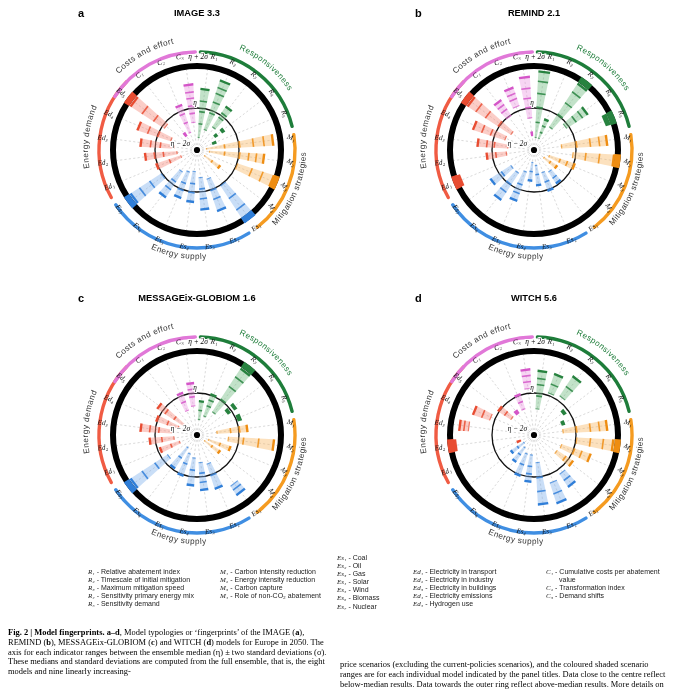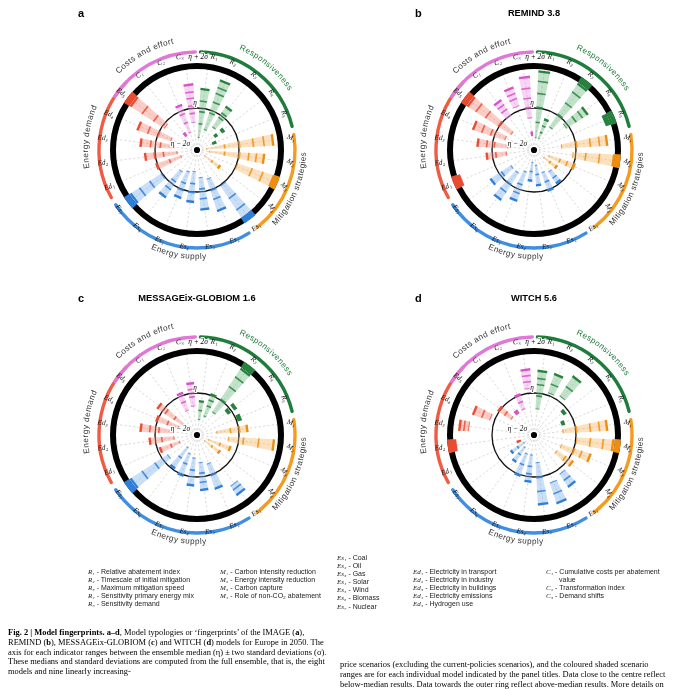--- a/index.html
+++ b/index.html
@@ -221,20 +221,21 @@
         <text x="121.63143267233266" y="91.56766424417154" text-anchor="middle" font-size="7.2" font-style="italic" font-family="&quot;Liberation Serif&quot;,serif" fill="#111" transform="rotate(37.5 121.6 89.2)">Ed₅</text>
         <text x="139.16766424417153" y="74.03143267233268" text-anchor="middle" font-size="7.2" font-style="italic" font-family="&quot;Liberation Serif&quot;,serif" fill="#111" transform="rotate(-37.5 139.2 71.6)">C₁</text>
         <text x="160.6450739253165" y="61.63144441142774" text-anchor="middle" font-size="7.2" font-style="italic" font-family="&quot;Liberation Serif&quot;,serif" fill="#111" transform="rotate(-22.5 160.6 59.2)">C₂</text>
         <text x="179.68762507824596" y="55.99078378142432" text-anchor="middle" font-size="7.2" font-style="italic" font-family="&quot;Liberation Serif&quot;,serif" fill="#111" transform="rotate(-7.5 179.7 53.6)">C₃</text>
         <text x="198" y="55.5" text-anchor="middle" font-size="7.4" font-style="italic" font-family="&quot;Liberation Serif&quot;,serif" fill="#000" stroke="#fff" stroke-width="2" paint-order="stroke">η + 2σ</text>
         <text x="195" y="101.5" text-anchor="middle" font-size="7.2" font-style="italic" font-family="&quot;Liberation Serif&quot;,serif" fill="#000" stroke="#fff" stroke-width="2" paint-order="stroke">η</text>
         <text x="190" y="143" text-anchor="end" font-size="7.2" font-style="italic" font-family="&quot;Liberation Serif&quot;,serif" fill="#000" stroke="#fff" stroke-width="2" paint-order="stroke">η − 2σ</text>
         <circle cx="197" cy="147" r="3.1" fill="#000"></circle>
       </svg>
     <div class="letter">a</div>
+    <div class="ptitle">IMAGE 3.3</div>
   </div>
   <div class="panel" id="p1">
     <svg class="chart" width="337" height="282" viewBox="0 0 337 282">
         <line x1="197.65263096110027" y1="142.04277569313095" x2="207.57262156982418" y2="66.69296622872136" stroke="#c9c9c9" stroke-width="0.7" stroke-dasharray="2.2 2.2"></line>
         <line x1="198.91341716182544" y1="142.38060233744358" x2="227.99735802157227" y2="72.16575786658578" stroke="#c9c9c9" stroke-width="0.7" stroke-dasharray="2.2 2.2"></line>
         <line x1="200.04380714504362" y1="143.03323329854382" x2="246.30967574970637" y2="82.73837943640996" stroke="#c9c9c9" stroke-width="0.7" stroke-dasharray="2.2 2.2"></line>
         <line x1="200.96676670145618" y1="143.95619285495638" x2="261.26162056359004" y2="97.69032425029363" stroke="#c9c9c9" stroke-width="0.7" stroke-dasharray="2.2 2.2"></line>
         <line x1="201.61939766255642" y1="145.08658283817456" x2="271.83424213341425" y2="116.00264197842773" stroke="#c9c9c9" stroke-width="0.7" stroke-dasharray="2.2 2.2"></line>
         <line x1="201.95722430686905" y1="146.34736903889973" x2="277.3070337712786" y2="136.42737843017582" stroke="#c9c9c9" stroke-width="0.7" stroke-dasharray="2.2 2.2"></line>
         <line x1="201.95722430686905" y1="147.65263096110027" x2="277.3070337712786" y2="157.57262156982418" stroke="#c9c9c9" stroke-width="0.7" stroke-dasharray="2.2 2.2"></line>
@@ -412,21 +413,21 @@
         <text x="121.63143267233266" y="91.56766424417154" text-anchor="middle" font-size="7.2" font-style="italic" font-family="&quot;Liberation Serif&quot;,serif" fill="#111" transform="rotate(37.5 121.6 89.2)">Ed₅</text>
         <text x="139.16766424417153" y="74.03143267233268" text-anchor="middle" font-size="7.2" font-style="italic" font-family="&quot;Liberation Serif&quot;,serif" fill="#111" transform="rotate(-37.5 139.2 71.6)">C₁</text>
         <text x="160.6450739253165" y="61.63144441142774" text-anchor="middle" font-size="7.2" font-style="italic" font-family="&quot;Liberation Serif&quot;,serif" fill="#111" transform="rotate(-22.5 160.6 59.2)">C₂</text>
         <text x="179.68762507824596" y="55.99078378142432" text-anchor="middle" font-size="7.2" font-style="italic" font-family="&quot;Liberation Serif&quot;,serif" fill="#111" transform="rotate(-7.5 179.7 53.6)">C₃</text>
         <text x="198" y="55.5" text-anchor="middle" font-size="7.4" font-style="italic" font-family="&quot;Liberation Serif&quot;,serif" fill="#000" stroke="#fff" stroke-width="2" paint-order="stroke">η + 2σ</text>
         <text x="195" y="101.5" text-anchor="middle" font-size="7.2" font-style="italic" font-family="&quot;Liberation Serif&quot;,serif" fill="#000" stroke="#fff" stroke-width="2" paint-order="stroke">η</text>
         <text x="190" y="143" text-anchor="end" font-size="7.2" font-style="italic" font-family="&quot;Liberation Serif&quot;,serif" fill="#000" stroke="#fff" stroke-width="2" paint-order="stroke">η − 2σ</text>
         <circle cx="197" cy="147" r="3.1" fill="#000"></circle>
       </svg>
     <div class="letter">b</div>
-    <div class="ptitle">REMIND 3.8</div>
+    <div class="ptitle">REMIND 2.1</div>
   </div>
   <div class="panel" id="p2">
     <svg class="chart" width="337" height="282" viewBox="0 0 337 282">
         <line x1="197.65263096110027" y1="142.04277569313095" x2="207.57262156982418" y2="66.69296622872136" stroke="#c9c9c9" stroke-width="0.7" stroke-dasharray="2.2 2.2"></line>
         <line x1="198.91341716182544" y1="142.38060233744358" x2="227.99735802157227" y2="72.16575786658578" stroke="#c9c9c9" stroke-width="0.7" stroke-dasharray="2.2 2.2"></line>
         <line x1="200.04380714504362" y1="143.03323329854382" x2="246.30967574970637" y2="82.73837943640996" stroke="#c9c9c9" stroke-width="0.7" stroke-dasharray="2.2 2.2"></line>
         <line x1="200.96676670145618" y1="143.95619285495638" x2="261.26162056359004" y2="97.69032425029363" stroke="#c9c9c9" stroke-width="0.7" stroke-dasharray="2.2 2.2"></line>
         <line x1="201.61939766255642" y1="145.08658283817456" x2="271.83424213341425" y2="116.00264197842773" stroke="#c9c9c9" stroke-width="0.7" stroke-dasharray="2.2 2.2"></line>
         <line x1="201.95722430686905" y1="146.34736903889973" x2="277.3070337712786" y2="136.42737843017582" stroke="#c9c9c9" stroke-width="0.7" stroke-dasharray="2.2 2.2"></line>
         <line x1="201.95722430686905" y1="147.65263096110027" x2="277.3070337712786" y2="157.57262156982418" stroke="#c9c9c9" stroke-width="0.7" stroke-dasharray="2.2 2.2"></line>

